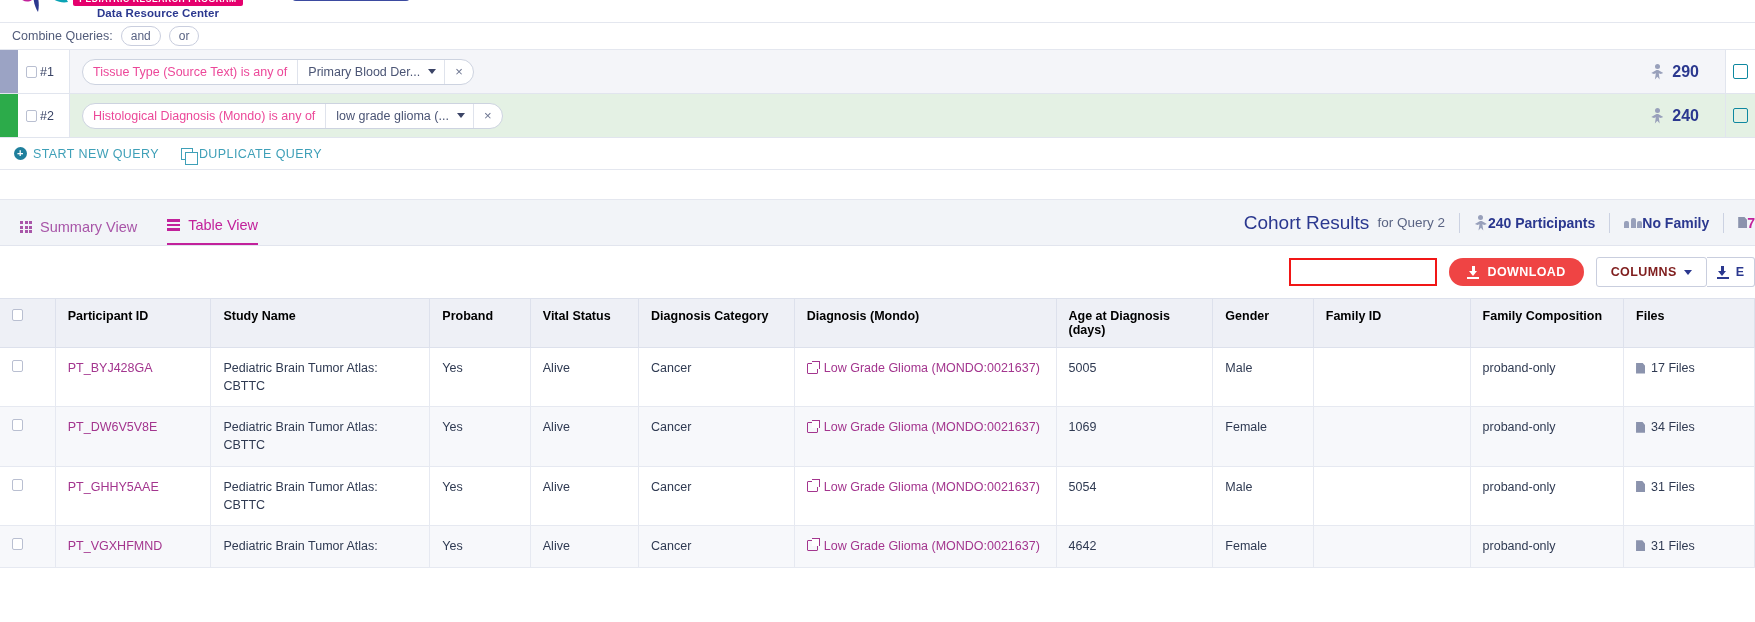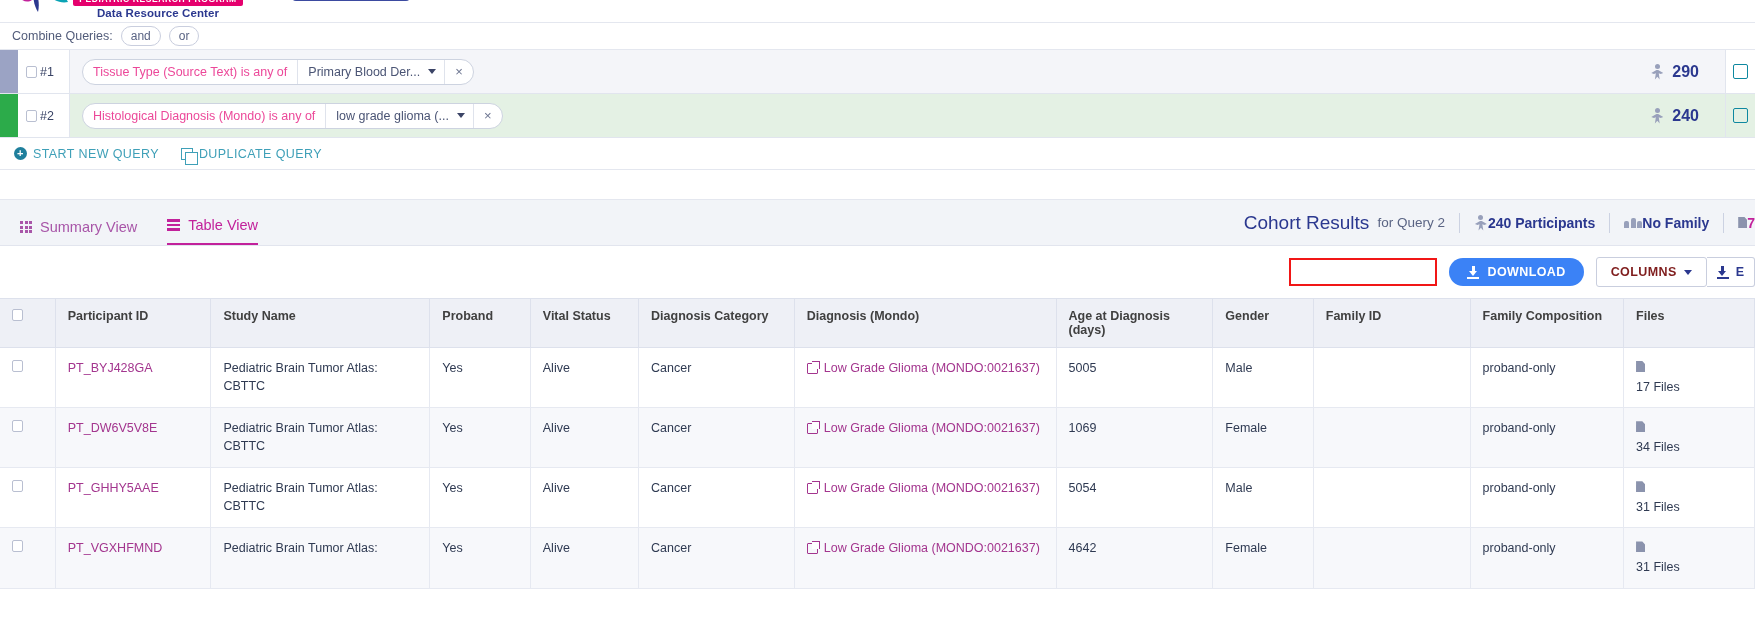--- a/index.html
+++ b/index.html
@@ -175,21 +175,21 @@
   .rm-item { display: flex; align-items: center; gap: 0; font-size: 14px; font-weight: 700; color: #2b388f; }
 
   
   .toolbar {
     display: flex; align-items: center; justify-content: flex-end;
     height: 52px; padding-right: 0; gap: 12px; background: #fff;
   }
   .red-box { width: 148px; height: 28px; border: 2.5px solid #f11616; background: #fff; }
   .btn-download {
     display: flex; align-items: center; gap: 8px;
-    background: #3b82f6; color: #fff; border-radius: 16px;
+    background: #ef4444; color: #fff; border-radius: 16px;
     font-size: 12.5px; font-weight: 600; letter-spacing: .4px;
     padding: 7px 18px; cursor: pointer;
   }
   .btn-columns {
     display: flex; align-items: center; gap: 7px;
     border: 1px solid #c9cede; border-radius: 3px; background: #fff;
     color: #7f1d1d; font-size: 12.5px; font-weight: 700; letter-spacing: .4px;
     padding: 7px 14px; cursor: pointer;
   }
   .btn-export {
@@ -206,21 +206,21 @@
     content: ""; position: absolute; left: 1.5px; top: 5px;
     border-left: 4.5px solid transparent; border-right: 4.5px solid transparent;
     border-top: 5px solid currentColor;
   }
   .dl-base { position: absolute; left: 0; bottom: 0; width: 12px; height: 2px; background: currentColor; }
 
   
   .tbl-wrap { width: 100%; overflow: hidden; }
   table { border-collapse: collapse; width: 1755px; table-layout: fixed; }
   thead th {
-    background: #eef0f6; color: #404040;
+    background: #eef0f6; color: #000000;
     font-size: 12.5px; font-weight: 700; text-align: left;
     padding: 10px 10px 10px 12px; vertical-align: top;
     border-right: 1px solid #dde1ec;
     border-top: 1px solid #dde1ec;
     border-bottom: 1px solid #dde1ec;
     height: 44px;
   }
   tbody td {
     font-size: 12.5px; color: #2f3a52;
     padding: 11px 10px 11px 12px; vertical-align: top;
@@ -238,21 +238,21 @@
   .mondo { color: #a3358e; display: inline-flex; align-items: center; gap: 6px; }
   .ext-ico {
     width: 11px; height: 11px; border: 1.4px solid #a3358e; border-radius: 1px;
     position: relative; flex: none;
   }
   .ext-ico::after {
     content: ""; position: absolute; right: -3px; top: -3px;
     width: 7px; height: 7px; border-top: 1.4px solid #a3358e; border-right: 1.4px solid #a3358e;
     background: #fff;
   }
-  .files-cell { display: inline-flex; align-items: flex-start; gap: 6px; flex-direction: column; }
+  .files-cell { display: inline-flex; align-items: center; gap: 6px; }
   .file-ico {
     width: 9px; height: 11px; background: #8b93ad;
     clip-path: polygon(0 0, 70% 0, 100% 28%, 100% 100%, 0 100%);
     flex: none;
   }
 
   
   .person-ico { width: 14px; height: 16px; position: relative; flex: none; }
   .person-ico .hd { position: absolute; left: 4.5px; top: 0; width: 5px; height: 5px; border-radius: 50%; background: #98a0bb; }
   .person-ico .bd { position: absolute; left: 1px; top: 6px; width: 12px; height: 10px; background: #98a0bb;

